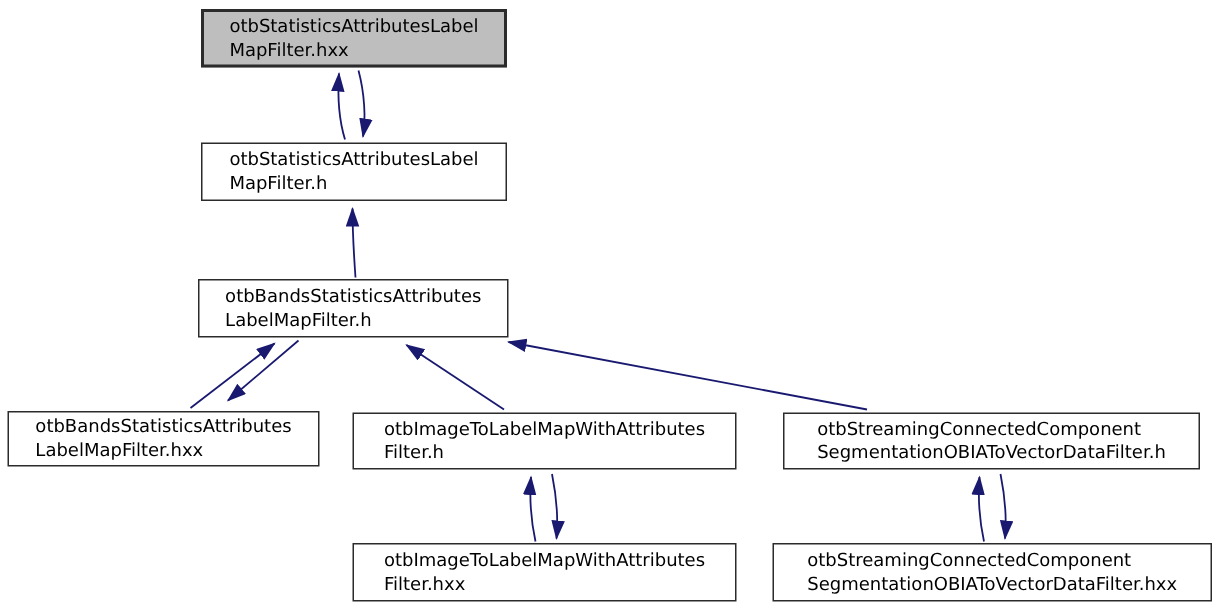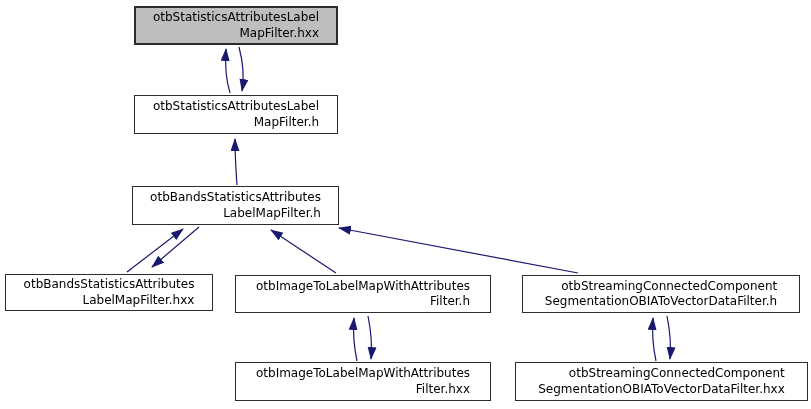--- a/index.html
+++ b/index.html
@@ -44,21 +44,21 @@
     position: absolute;
     box-sizing: border-box;
     background: var(--node-fill);
     border: 1.3px solid var(--border-color);
     color: var(--text-color);
     font-size: 12px;
     line-height: 15.5px;
     display: flex;
     align-items: center;
     justify-content: center;
-    text-align: right;
+    text-align: left;
     white-space: pre-line;
     cursor: pointer;
   }
   .node.highlighted {
     background: var(--highlight-fill);
     border-width: 2px;
   }
 </style>
 </head>
 <body>

